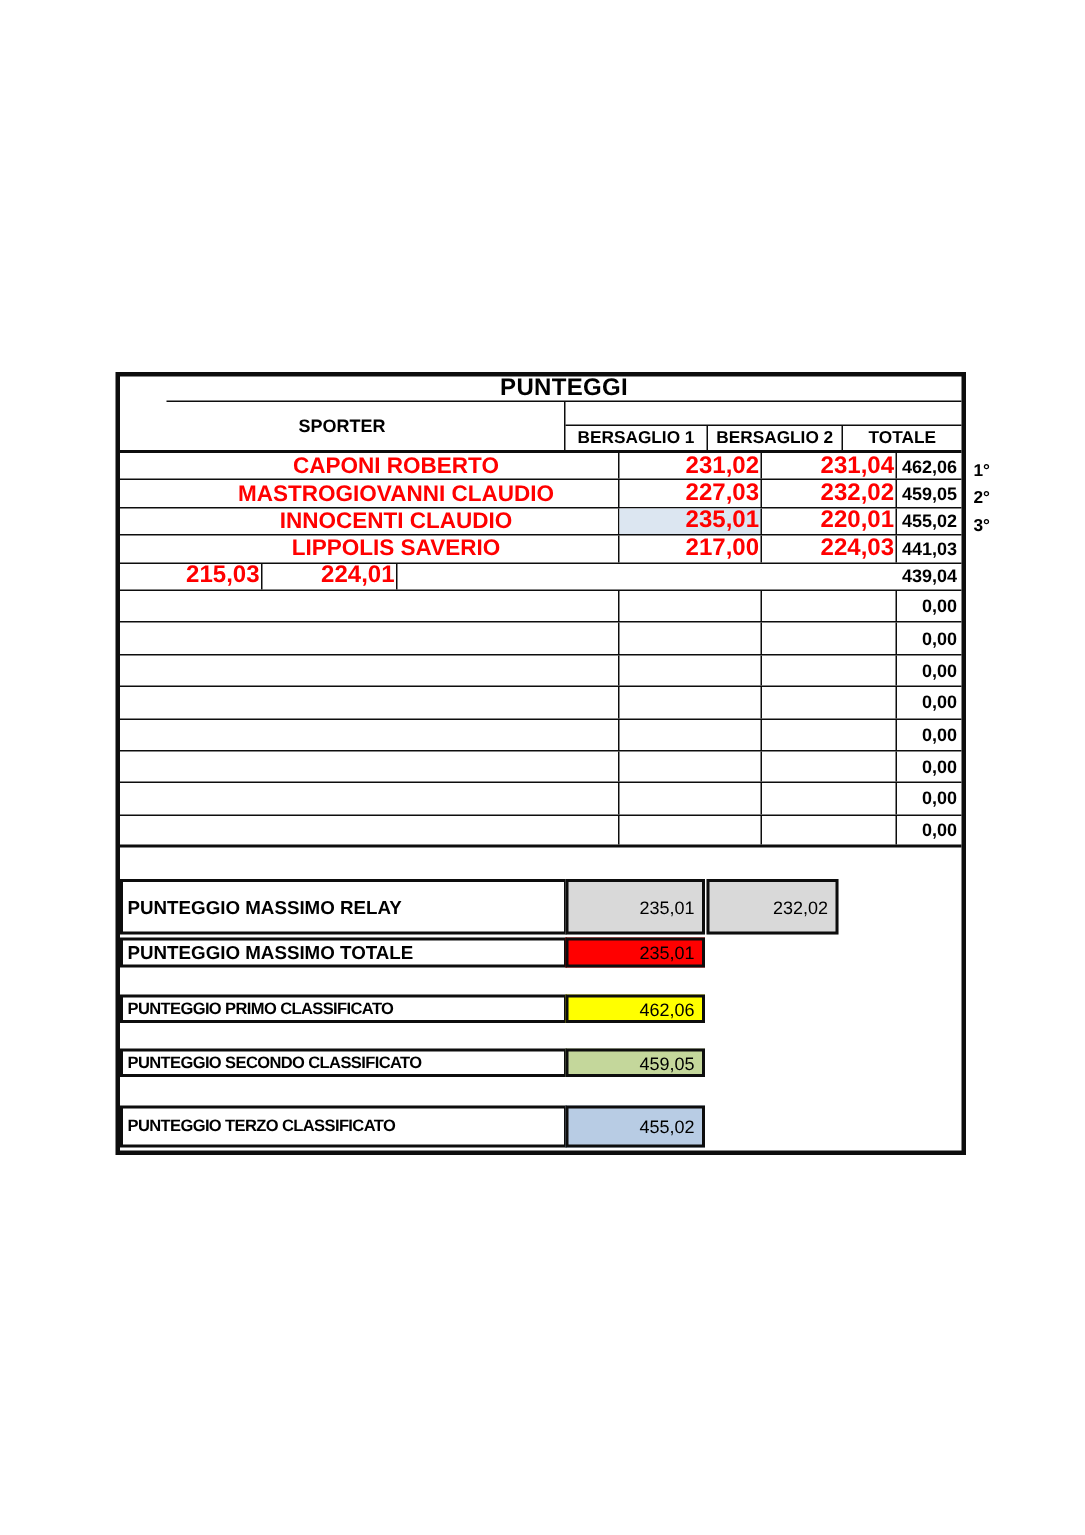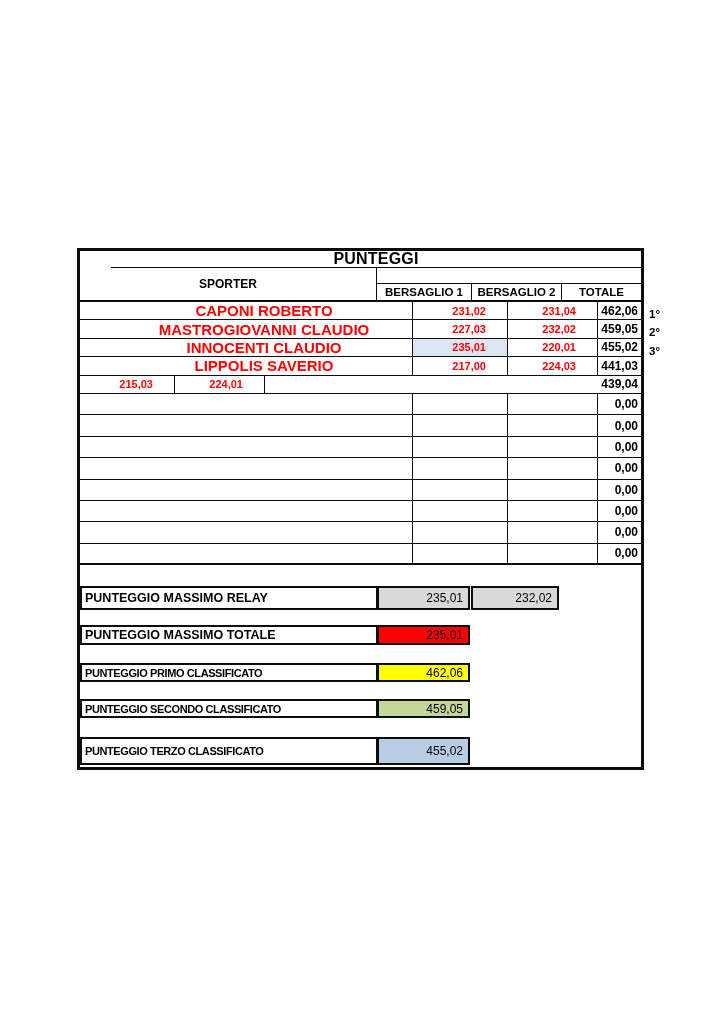--- a/index.html
+++ b/index.html
@@ -40,22 +40,22 @@
   .row { display:flex; height:18.4px; border-bottom:1.5px solid #0d0d0d; }
   .row.empty { height:21.4px; }
   .row.last { border-bottom:2.5px solid #0d0d0d; }
   .cell { display:flex; align-items:center; overflow:hidden; }
   .cell.name {
     flex:0 0 297px; border-right:1.5px solid #0d0d0d;
     justify-content:center; font-size:15px; font-weight:bold; color:#ff0000;margin-left:36px;
   }
   .cell.b1 { flex:0 0 95px; border-right:1.5px solid #0d0d0d; }
   .cell.b2 { flex:0 0 90px; border-right:1.5px solid #0d0d0d; }
-  .cell.num { justify-content:flex-end; padding-right:21px;
-    font-size:11px; font-weight:bold; color:#ff0000; }
+  .cell.num { justify-content:flex-end; padding-right:1px;
+    font-size:16px; font-weight:bold; color:#ff0000; }
   .cell.tot { flex:1; justify-content:flex-end; padding-right:3px;
     font-size:12px; font-weight:bold; color:#000; }
   
   .rank {
     position:absolute; left:649px; width:30px; height:18px;
     display:flex; align-items:center;
     font-size:11.5px; font-weight:bold; color:#000;
   }
   
   .sumrow { position:absolute; left:0; width:560px; }
@@ -168,21 +168,21 @@
       <div class="cell num b2"></div>
       <div class="cell tot">0,00</div>
     </div>
     <div class="row empty last">
       <div class="cell name"></div>
       <div class="cell num b1"></div>
       <div class="cell num b2"></div>
       <div class="cell tot">0,00</div>
     </div>
 
-    <div class="sumrow" style="top:335px; height:24px;">
+    <div class="sumrow" style="top:335px; height:37px;">
       <div class="sumlabel lg">PUNTEGGIO MASSIMO RELAY</div>
       <div class="sumval v1" style="background-color: rgb(217, 217, 217);">235,01</div>
       <div class="sumval v2" style="background-color: rgb(217, 217, 217);">232,02</div>
     </div>
     <div class="sumrow" style="top:374px; height:20px;">
       <div class="sumlabel lg">PUNTEGGIO MASSIMO TOTALE</div>
       <div class="sumval v1" style="background-color: rgb(255, 0, 0);">235,01</div>
     </div>
     <div class="sumrow" style="top:412px; height:19px;">
       <div class="sumlabel sm">PUNTEGGIO PRIMO CLASSIFICATO</div>

